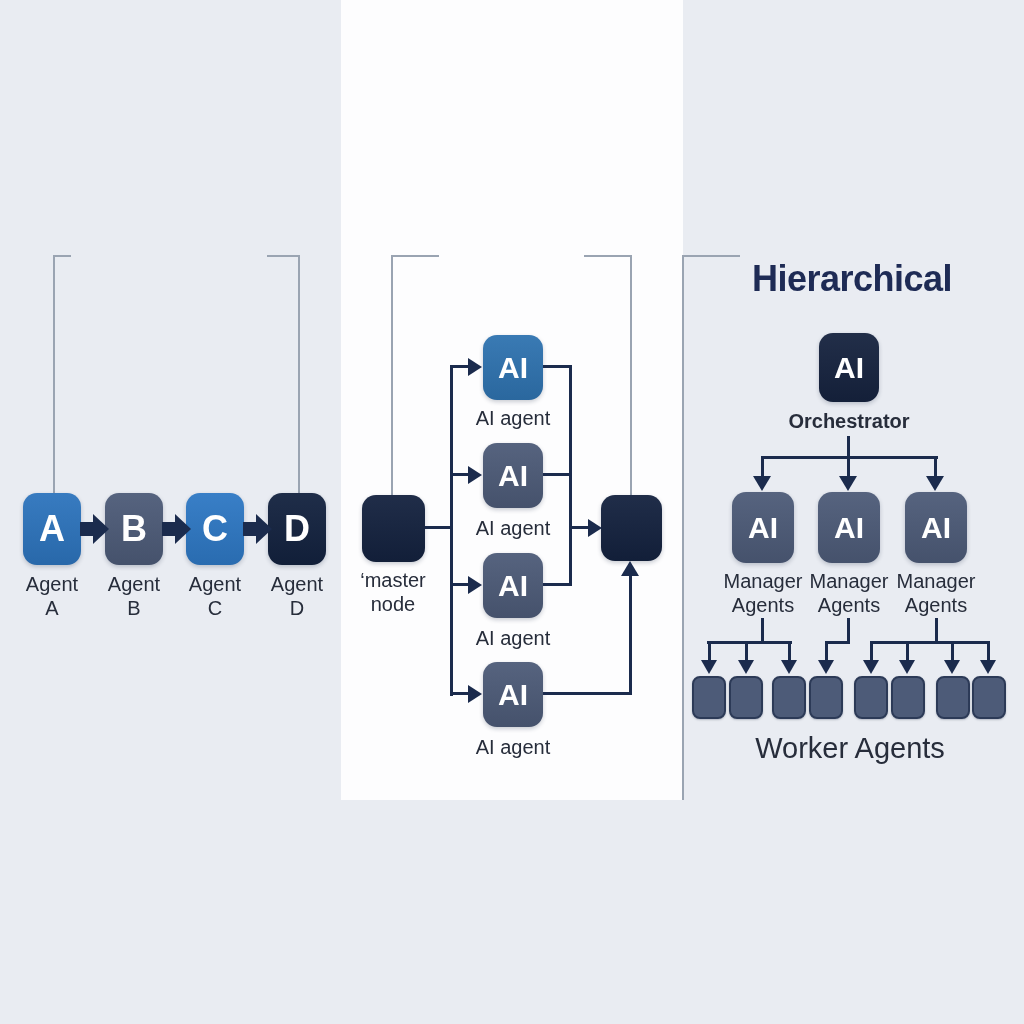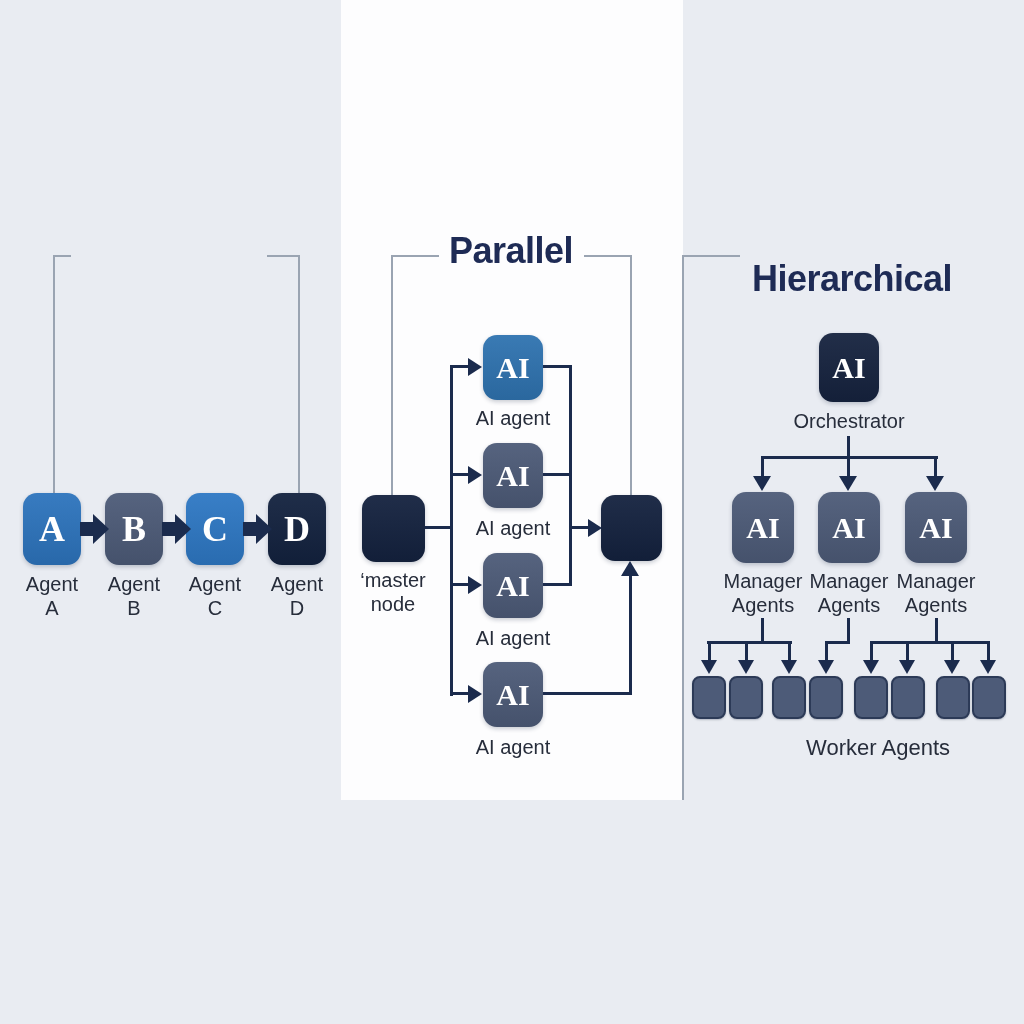--- a/index.html
+++ b/index.html
@@ -4,21 +4,21 @@
 <style>
   html,body{margin:0;padding:0;}
   body{font-family:"Liberation Sans", sans-serif;}
   #canvas{position:relative;width:1024px;height:1024px;background:#e9ecf2;overflow:hidden;}
   #white-panel{position:absolute;left:341px;top:0;width:342px;height:800px;background:#fdfdfe;}
   .title{position:absolute;text-align:center;color:#1e2b55;font-weight:bold;font-size:36px;letter-spacing:-0.5px;}
   .thin{position:absolute;background:#9aa4b2;}
   .ln{position:absolute;background:#1b2b4d;}
   .box{position:absolute;border-radius:14px;display:flex;align-items:center;justify-content:center;
        color:#ffffff;font-weight:bold;box-shadow:0 2px 4px rgba(20,30,60,0.22);
-       background-image:linear-gradient(rgba(255,255,255,0.05),rgba(0,0,0,0.10));font-family:Liberation Serif, serif;}
+       background-image:linear-gradient(rgba(255,255,255,0.05),rgba(0,0,0,0.10));}
   .box.big{font-size:36px;}
   .box.ai{font-size:30px;}
   .worker{position:absolute;width:34px;height:43px;border-radius:8px;box-sizing:border-box;
           border:2px solid #2c3a57;box-shadow:0 1px 2px rgba(20,30,60,0.25);}
   .lbl{position:absolute;text-align:center;color:#272d3b;white-space:pre-line;font-size:20px;line-height:24px;}
   
   .ah-r{position:absolute;width:0;height:0;border-top:9px solid transparent;border-bottom:9px solid transparent;border-left:14px solid #1b2b4d;}
   .ah-d{position:absolute;width:0;height:0;border-left:8px solid transparent;border-right:8px solid transparent;border-top:14px solid #1b2b4d;}
   .ah-dd{position:absolute;width:0;height:0;border-left:9px solid transparent;border-right:9px solid transparent;border-top:15px solid #1b2b4d;}
   .ah-u{position:absolute;width:0;height:0;border-left:9px solid transparent;border-right:9px solid transparent;border-bottom:15px solid #1b2b4d;}
@@ -58,21 +58,20 @@
 
   <div class="lbl" style="left:7px;top:572px;width:90px;">Agent
 A</div>
   <div class="lbl" style="left:89px;top:572px;width:90px;">Agent
 B</div>
   <div class="lbl" style="left:170px;top:572px;width:90px;">Agent
 C</div>
   <div class="lbl" style="left:252px;top:572px;width:90px;">Agent
 D</div>
 
-  <div class="title" style="left:411px;top:230px;width:200px;">Parallel</div>
 
   <div class="thin" style="left:391px;top:255px;width:48px;height:2px;"></div>
   <div class="thin" style="left:584px;top:255px;width:48px;height:2px;"></div>
   <div class="thin" style="left:391px;top:255px;width:2px;height:240px;"></div>
   <div class="thin" style="left:630px;top:255px;width:2px;height:240px;"></div>
 
   <div class="box" style="left: 362px; top: 495px; width: 63px; height: 67px; background-color: rgb(20, 34, 63);"></div>
   <div class="lbl" style="left:338px;top:568px;width:110px;text-align:center;">‘master
 node</div>
 
@@ -122,21 +121,21 @@
   <div class="ah-u" style="left:621px;top:561px;"></div>
 
   <div class="title" style="left:732px;top:230px;width:240px;margin-top:28px;">Hierarchical</div>
 
   <div class="thin" style="left:682px;top:255px;width:58px;height:2px;"></div>
   <div class="thin" style="left:682px;top:255px;width:2px;height:545px;"></div>
 
   <div class="box ai" style="left: 819px; top: 333px; width: 60px; height: 69px; background-color: rgb(22, 35, 63);">
       <span>AI</span>
     </div>
-  <div class="lbl" style="left:779px;top:409px;width:140px;">Orchestrator</div>
+  <div class="lbl" style="left:779px;top:409px;width:140px;font-weight:bold;">Orchestrator</div>
 
   <div class="ln" style="left:847px;top:436px;width:3px;height:22px;"></div>
   <div class="ln" style="left:761px;top:456px;width:177px;height:3px;"></div>
   <div class="ln" style="left:761px;top:456px;width:3px;height:22px;"></div>
   <div class="ah-dd" style="left:753px;top:476px;"></div>
   <div class="ln" style="left:847px;top:456px;width:3px;height:22px;"></div>
   <div class="ah-dd" style="left:839px;top:476px;"></div>
   <div class="ln" style="left:934px;top:456px;width:3px;height:22px;"></div>
   <div class="ah-dd" style="left:926px;top:476px;"></div>
 
@@ -184,14 +183,14 @@
 
   <div class="worker" style="left: 692px; top: 676px; background-color: rgb(77, 91, 120);"></div>
   <div class="worker" style="left: 729px; top: 676px; background-color: rgb(77, 91, 120);"></div>
   <div class="worker" style="left: 772px; top: 676px; background-color: rgb(77, 91, 120);"></div>
   <div class="worker" style="left: 809px; top: 676px; background-color: rgb(77, 91, 120);"></div>
   <div class="worker" style="left: 854px; top: 676px; background-color: rgb(77, 91, 120);"></div>
   <div class="worker" style="left: 891px; top: 676px; background-color: rgb(77, 91, 120);"></div>
   <div class="worker" style="left: 936px; top: 676px; background-color: rgb(77, 91, 120);"></div>
   <div class="worker" style="left: 972px; top: 676px; background-color: rgb(77, 91, 120);"></div>
 
-  <div class="lbl" style="left:750px;top:736px;width:200px;font-size:22px;text-align:right;">Worker Agents</div>
+  <div class="lbl" style="left:750px;top:736px;width:200px;font-size:29px;">Worker Agents</div>
 </div>
 
 </body></html>

